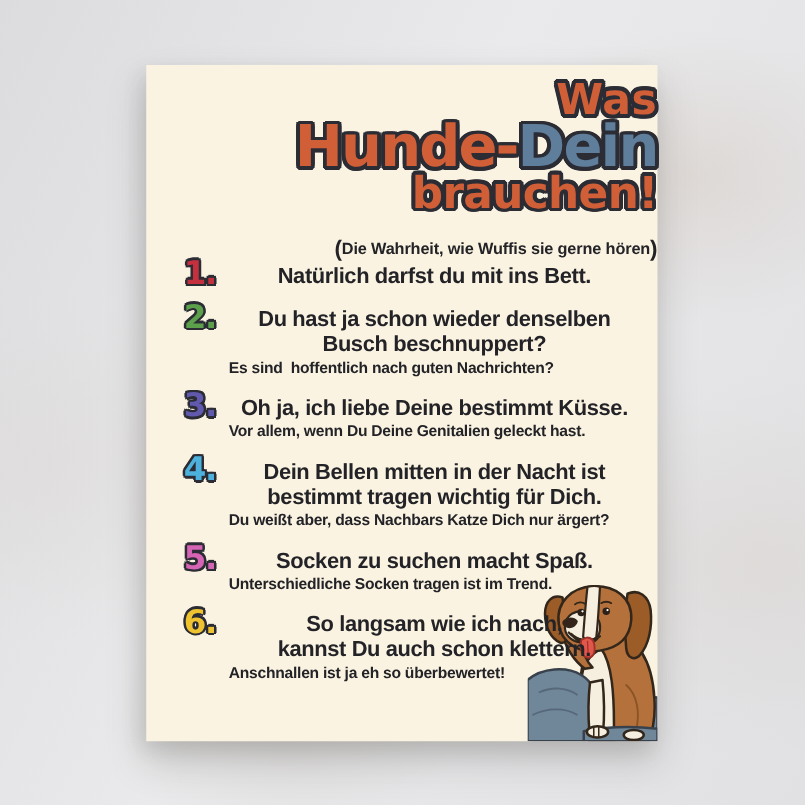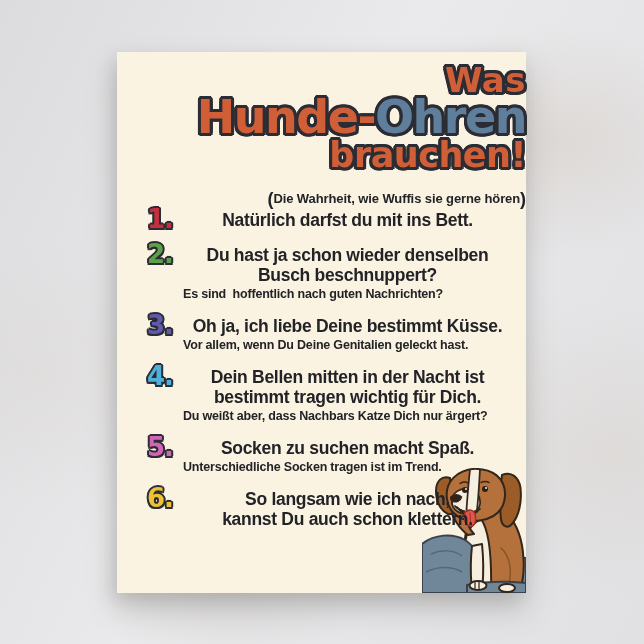--- a/index.html
+++ b/index.html
@@ -46,21 +46,21 @@
   .dog-wrap { position:absolute; right:0; bottom:0; width:104px; height:133px; z-index:1; overflow:hidden; }
   .dog-wrap svg { display:block; width:104px; height:133px; }
 </style>
 </head>
 <body>
 
 <div class="postcard">
 
   <div class="title-block">
     <div class="t-line t1 outl3">Was</div>
-    <div class="t-line t2 outl3"><span>Hunde-</span><span class="blue">Ohren</span></div>
+    <div class="t-line t2 outl3"><span>Hunde-</span><span class="blue">Dein</span></div>
     <div class="t-line t3 outl3">brauchen!</div>
     <div class="subtitle"><span class="paren">(</span><span>Die Wahrheit, wie Wuffis sie gerne hören</span><span class="paren">)</span></div>
   </div>
 
   <div class="list">
 
     <div class="row">
       <div class="num outl2" style="color: rgb(197, 48, 62);">1.</div>
       <div class="txt">
         <div class="h-line">Natürlich darfst du mit ins Bett.</div>
@@ -102,20 +102,21 @@
         <div class="h-line"></div>
         <div class="s-line">Unterschiedliche Socken tragen ist im Trend.</div>
       </div>
     </div>
 
     <div class="row">
       <div class="num outl2" style="color: rgb(238, 195, 47);">6.</div>
       <div class="txt">
         <div class="h-line">So langsam wie ich nach,</div>
         <div class="h-line">kannst Du auch schon klettern.</div>
+        <div class="s-line">Anschnallen ist ja eh so überbewertet!</div>
       </div>
     </div>
 
   </div>
 
   <div class="dog-wrap">
     <svg viewBox="0 0 208 266">
 
       <g style="stroke:var(--cushion-line);stroke-width:4;stroke-linejoin:round;fill:var(--cushion)">
         <path d="M8,208 C60,194 150,190 208,196 L208,266 L8,266 Z"></path>

